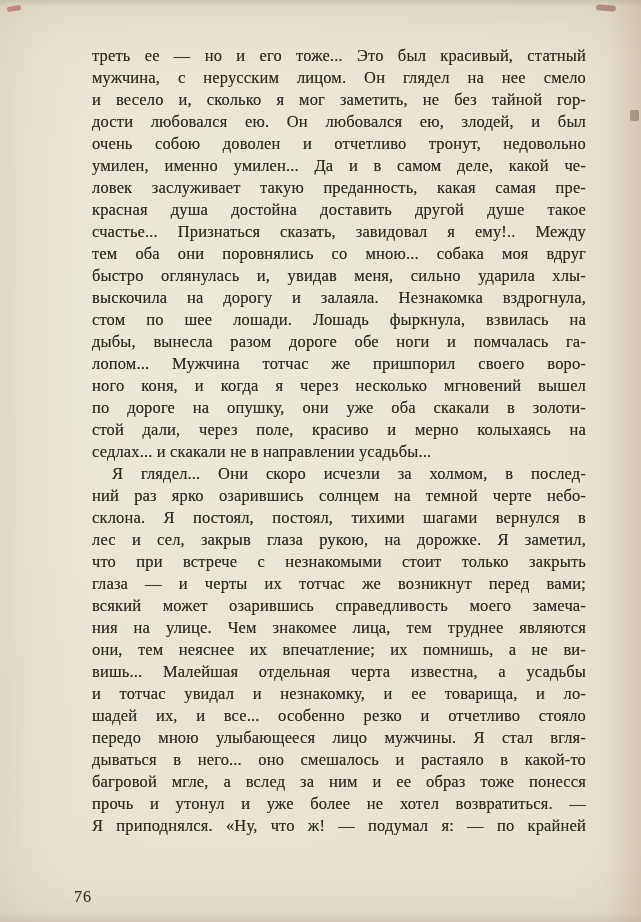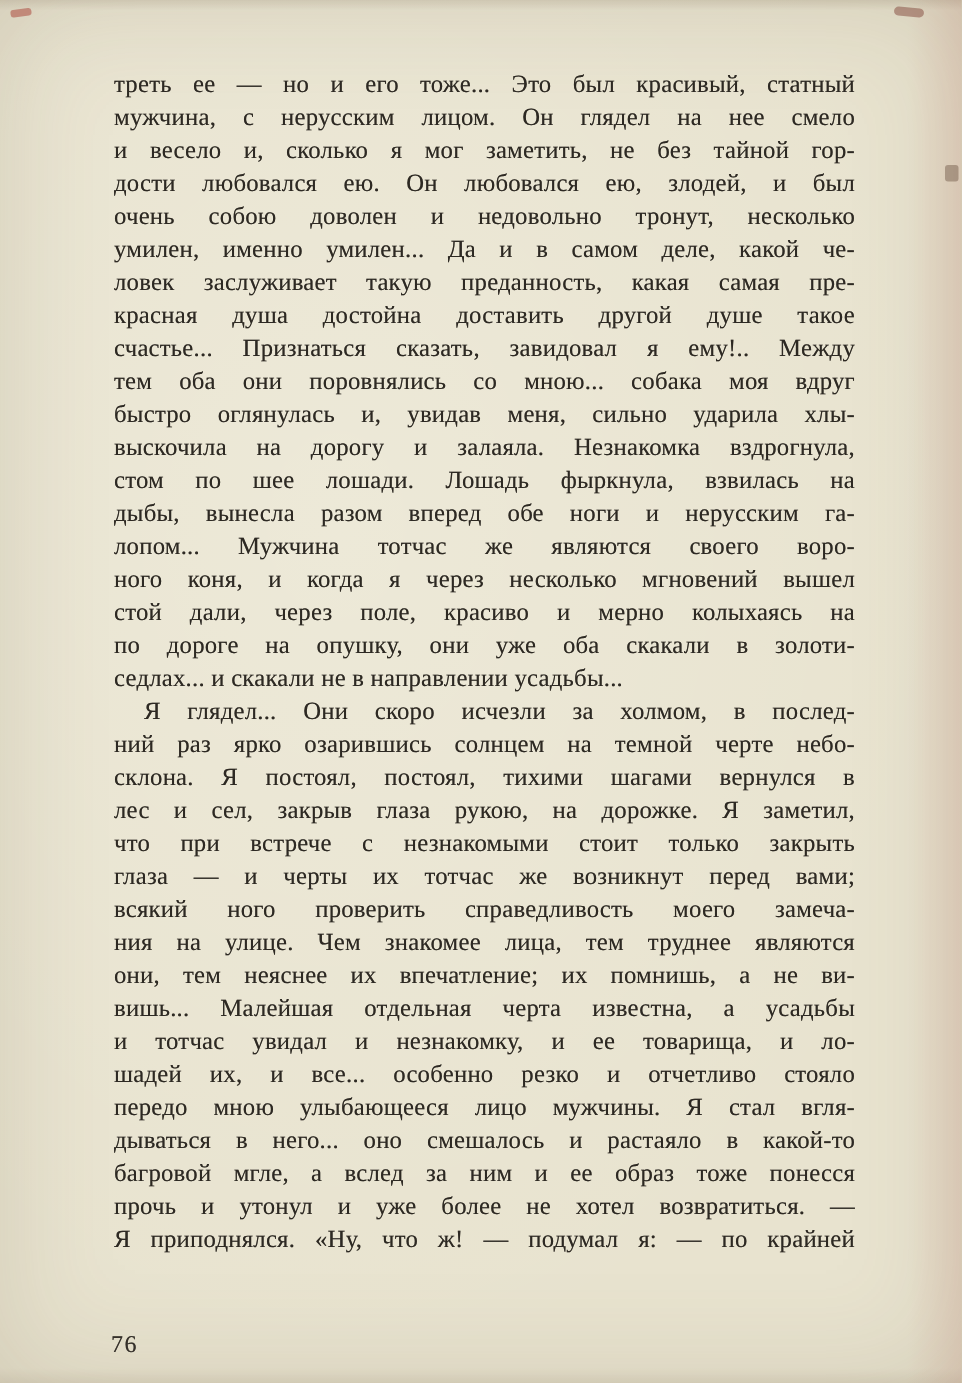--- a/index.html
+++ b/index.html
@@ -16,21 +16,21 @@
     background:
       radial-gradient(ellipse at 35% 38%, rgba(255,255,248,0.22), rgba(255,255,248,0) 72%),
       linear-gradient(to left, rgba(198,120,110,0.17), rgba(198,120,110,0) 36px),
       linear-gradient(to bottom, rgba(115,95,70,0.16), rgba(115,95,70,0) 7px),
       linear-gradient(to top, rgba(115,95,70,0.10), rgba(115,95,70,0) 10px),
       #e8e3cf;
     box-shadow: inset 0 0 75px rgba(110, 95, 65, 0.18);
   }
   .text-block {
     position: absolute;
-    left: 76px;
+    left: 92px;
     top: 45px;
     width: 494px;
     color: #2d2923;
     font-size: 16.5px;
     line-height: 22px;
     letter-spacing: 0.15px;
   }
   .line {
     height: 22px;
     overflow: hidden;
@@ -75,42 +75,42 @@
 <div class="paper">
   <div class="artifact tl"></div>
   <div class="artifact tr"></div>
   <div class="artifact re"></div>
 
   <div class="text-block">
       <div class="line">треть ее — но и его тоже... Это был красивый, статный</div>
       <div class="line">мужчина, с нерусским лицом. Он глядел на нее смело</div>
       <div class="line">и весело и, сколько я мог заметить, не без тайной гор-</div>
       <div class="line">дости любовался ею. Он любовался ею, злодей, и был</div>
-      <div class="line">очень собою доволен и недовольно тронут, несколько</div>
+      <div class="line">очень собою доволен и отчетливо тронут, недовольно</div>
       <div class="line">умилен, именно умилен... Да и в самом деле, какой че-</div>
       <div class="line">ловек заслуживает такую преданность, какая самая пре-</div>
       <div class="line">красная душа достойна доставить другой душе такое</div>
       <div class="line">счастье... Признаться сказать, завидовал я ему!.. Между</div>
       <div class="line">тем оба они поровнялись со мною... собака моя вдруг</div>
       <div class="line">быстро оглянулась и, увидав меня, сильно ударила хлы-</div>
       <div class="line">выскочила на дорогу и залаяла. Незнакомка вздрогнула,</div>
       <div class="line">стом по шее лошади. Лошадь фыркнула, взвилась на</div>
-      <div class="line">дыбы, вынесла разом вперед обе ноги и нерусским га-</div>
-      <div class="line">лопом... Мужчина тотчас же являются своего воро-</div>
+      <div class="line">дыбы, вынесла разом дороге обе ноги и помчалась га-</div>
+      <div class="line">лопом... Мужчина тотчас же пришпорил своего воро-</div>
       <div class="line">ного коня, и когда я через несколько мгновений вышел</div>
+      <div class="line">по дороге на опушку, они уже оба скакали в золоти-</div>
       <div class="line">стой дали, через поле, красиво и мерно колыхаясь на</div>
-      <div class="line">по дороге на опушку, они уже оба скакали в золоти-</div>
       <div class="line para-end">седлах... и скакали не в направлении усадьбы...</div>
       <div class="line indent">Я глядел... Они скоро исчезли за холмом, в послед-</div>
       <div class="line">ний раз ярко озарившись солнцем на темной черте небо-</div>
       <div class="line">склона. Я постоял, постоял, тихими шагами вернулся в</div>
       <div class="line">лес и сел, закрыв глаза рукою, на дорожке. Я заметил,</div>
       <div class="line">что при встрече с незнакомыми стоит только закрыть</div>
       <div class="line">глаза — и черты их тотчас же возникнут перед вами;</div>
-      <div class="line">всякий ного проверить справедливость моего замеча-</div>
+      <div class="line">всякий может озарившись справедливость моего замеча-</div>
       <div class="line">ния на улице. Чем знакомее лица, тем труднее являются</div>
       <div class="line">они, тем неяснее их впечатление; их помнишь, а не ви-</div>
       <div class="line">вишь... Малейшая отдельная черта известна, а усадьбы</div>
       <div class="line">и тотчас увидал и незнакомку, и ее товарища, и ло-</div>
       <div class="line">шадей их, и все... особенно резко и отчетливо стояло</div>
       <div class="line">передо мною улыбающееся лицо мужчины. Я стал вгля-</div>
       <div class="line">дываться в него... оно смешалось и растаяло в какой-то</div>
       <div class="line">багровой мгле, а вслед за ним и ее образ тоже понесся</div>
       <div class="line">прочь и утонул и уже более не хотел возвратиться. —</div>
       <div class="line">Я приподнялся. «Ну, что ж! — подумал я: — по крайней</div>

